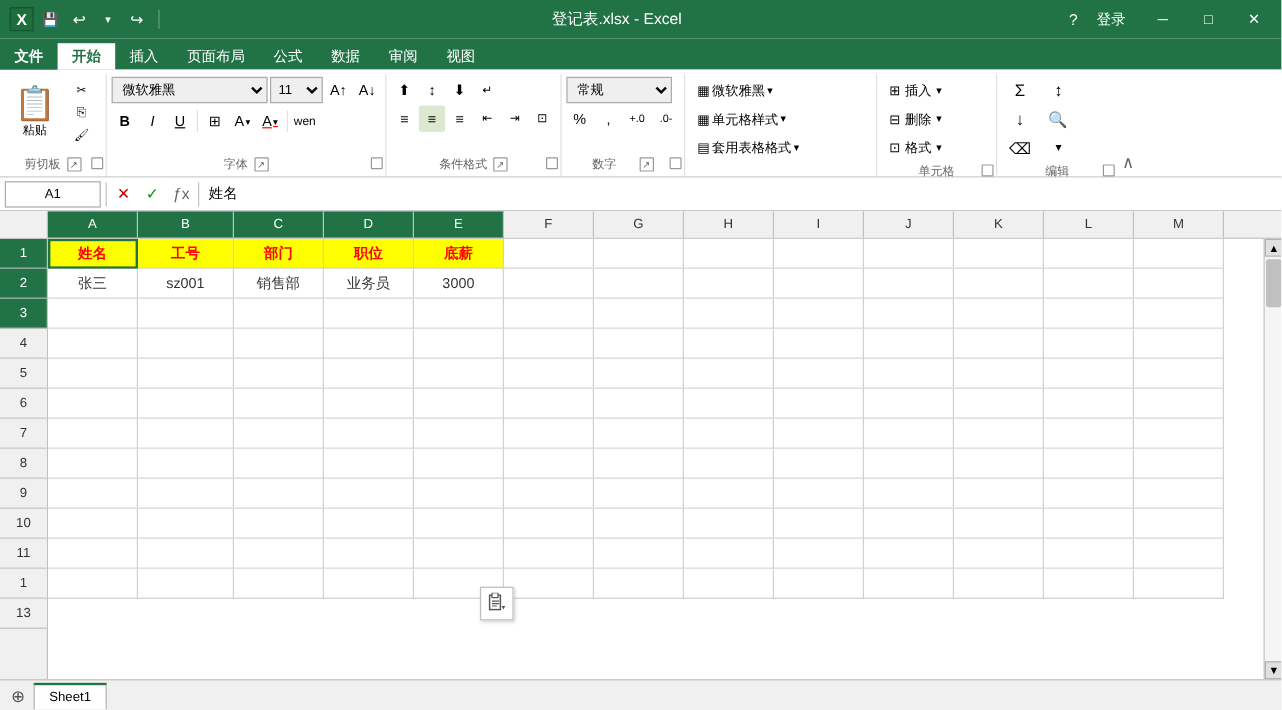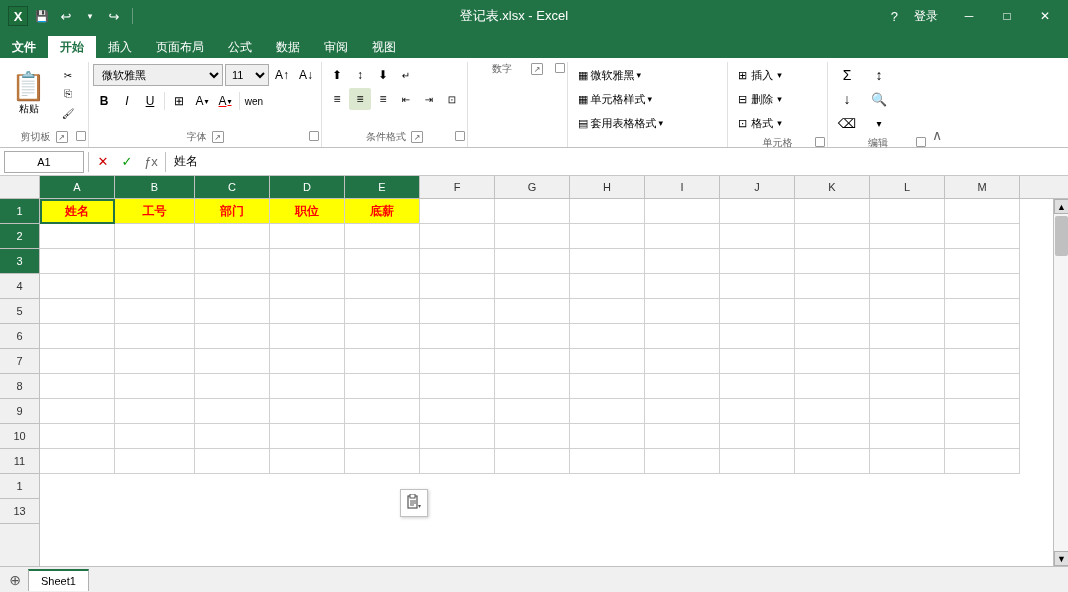--- a/index.html
+++ b/index.html
@@ -376,20 +376,32 @@
         <div class="align-btn" style="font-size:10px;">⊡</div>
       </div>
     </div>
     <div class="group-bottom" style="text-align:center;font-size:10px;color:#666;padding-bottom:3px;display:flex;align-items:center;justify-content:center;gap:2px;">
       <span>条件格式</span>
       <span class="expand-arrow">↗</span>
     </div>
   </div>
 
   <div class="group-wrapper" style="border-right:1px solid #e0e0e0; min-width:100px;">
+    <div class="group-top" style="flex-direction:column; gap:2px;">
+      <select class="num-dropdown" style="width:88px;">
+        <option>常规</option>
+        <option>数值</option><option>货币</option>
+      </select>
+      <div style="display:flex;gap:2px;">
+        <div class="f-btn" style="width:22px;height:22px;">%</div>
+        <div class="f-btn" style="width:22px;height:22px;">,</div>
+        <div class="f-btn" style="font-size:9px;">+.0</div>
+        <div class="f-btn" style="font-size:9px;">.0-</div>
+      </div>
+    </div>
     <div class="group-bottom" style="text-align:center;font-size:10px;color:#666;padding-bottom:3px;display:flex;align-items:center;justify-content:center;gap:16px;">
       <span>数字</span>
       <span class="expand-arrow">↗</span>
     </div>
   </div>
 
   <div class="group-wrapper" style="border-right:1px solid #e0e0e0; min-width:160px;">
     <div class="group-top" style="flex-direction:column;gap:2px;">
       <div class="styles-btn" style="font-size:11px;">
         <span>▦</span>
@@ -517,20 +529,35 @@
           <div class="cell data-cell" style="width:75px;"></div>
           <div class="cell data-cell" style="width:75px;"></div>
           <div class="cell data-cell" style="width:75px;"></div>
           <div class="cell data-cell" style="width:75px;"></div>
           <div class="cell data-cell" style="width:75px;"></div>
           <div class="cell data-cell" style="width:75px;"></div>
           <div class="cell data-cell" style="width:75px;"></div>
           <div class="cell data-cell" style="width:75px;"></div>
         </div>
 
+        <div class="grid-row">
+          <div class="cell data-cell" style="width:75px;">张三</div>
+          <div class="cell data-cell" style="width:80px;">sz001</div>
+          <div class="cell data-cell" style="width:75px;">销售部</div>
+          <div class="cell data-cell" style="width:75px;">业务员</div>
+          <div class="cell data-cell" style="width:75px;">3000</div>
+          <div class="cell data-cell" style="width:75px;"></div>
+          <div class="cell data-cell" style="width:75px;"></div>
+          <div class="cell data-cell" style="width:75px;"></div>
+          <div class="cell data-cell" style="width:75px;"></div>
+          <div class="cell data-cell" style="width:75px;"></div>
+          <div class="cell data-cell" style="width:75px;"></div>
+          <div class="cell data-cell" style="width:75px;"></div>
+          <div class="cell data-cell" style="width:75px;"></div>
+        </div>
 
 
         <div class="grid-row">
           <div class="cell data-cell" style="width:75px;"></div>
           <div class="cell data-cell" style="width:80px;"></div>
           <div class="cell data-cell" style="width:75px;"></div>
           <div class="cell data-cell" style="width:75px;"></div>
           <div class="cell data-cell" style="width:75px;"></div>
           <div class="cell data-cell" style="width:75px;"></div>
           <div class="cell data-cell" style="width:75px;"></div>

